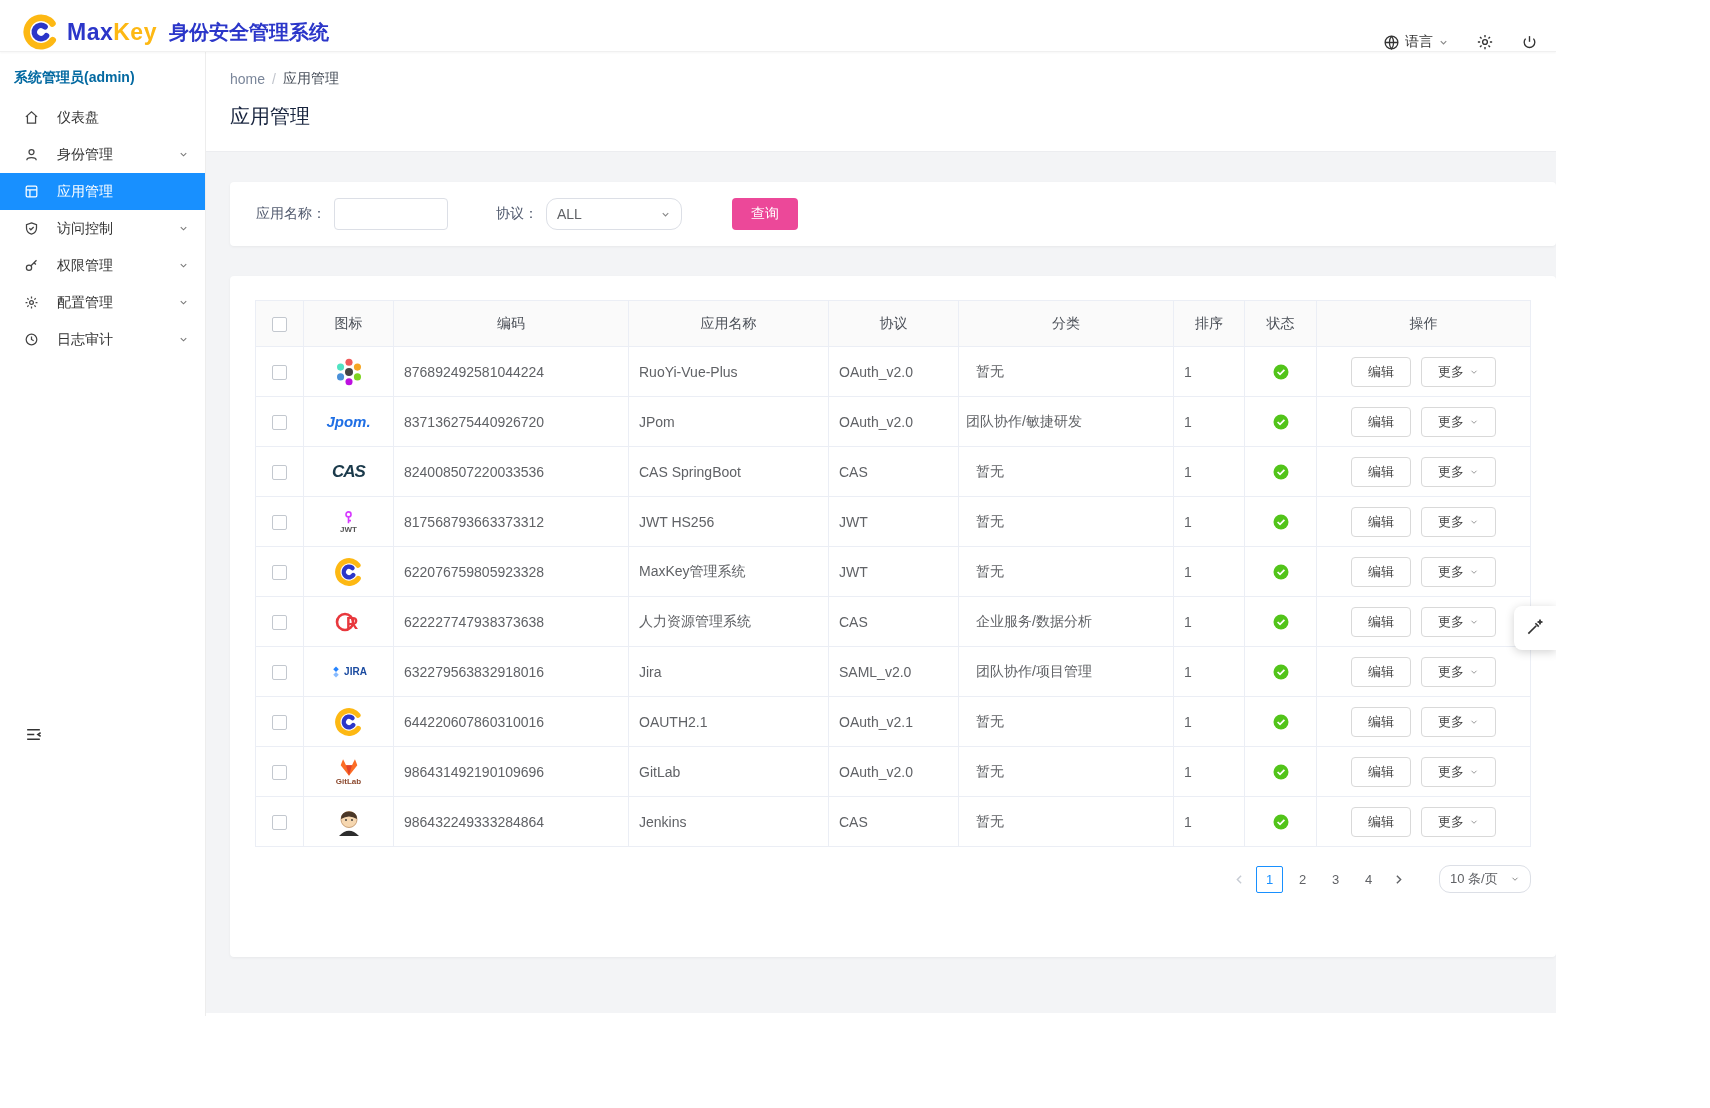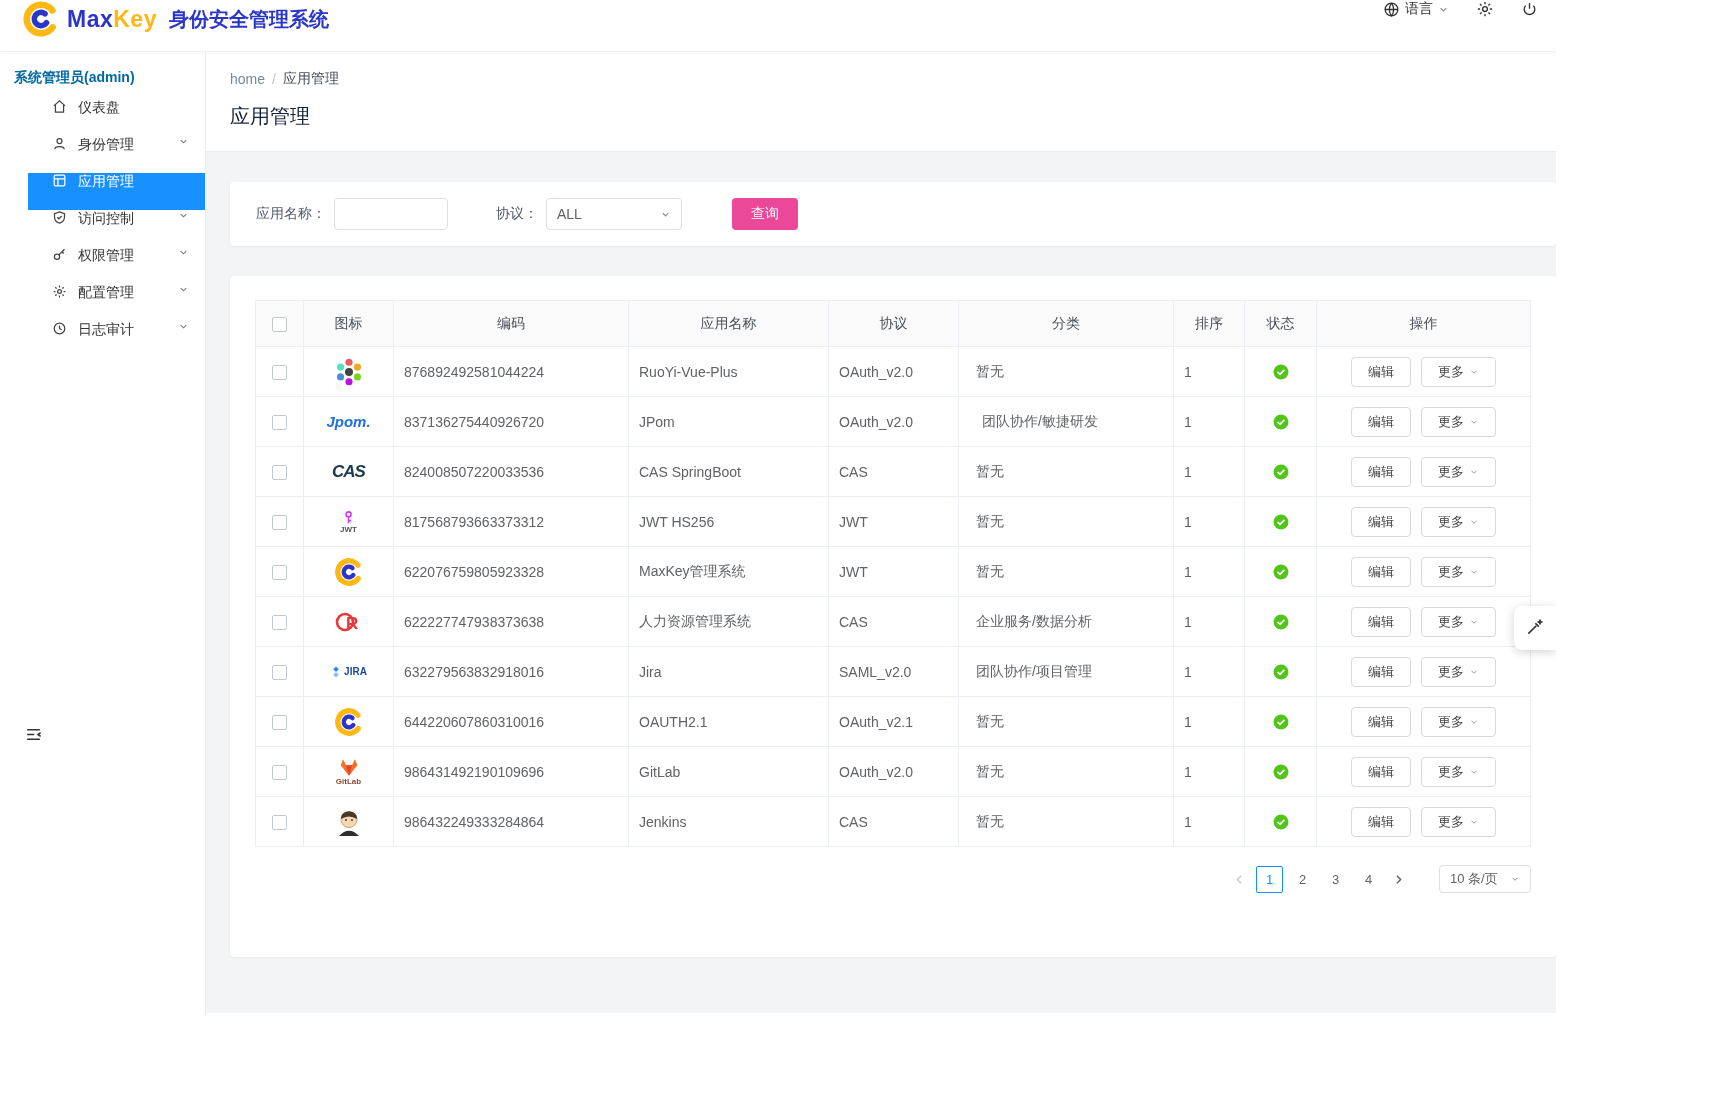--- a/index.html
+++ b/index.html
@@ -2,39 +2,39 @@
 <html><head>
 <meta charset="utf-8">
 <style>
   * { box-sizing: border-box; margin: 0; padding: 0; }
   html,body { width: 1710px; height: 1108px; background: #fff; }
   body { font-family: "Liberation Sans", "DejaVu Sans", sans-serif; font-size: 14px; color: #333; }
   #app { position: relative; width: 1556px; height: 1016px; background: #fff; overflow: hidden; }
 
   
   .app-header { position: absolute; top: 0; left: 0; width: 1556px; height: 52px; background: #fff;
-    display: flex; align-items: flex-start; justify-content: space-between; padding: 0 18px 0 22px;
+    display: flex; align-items: flex-end; justify-content: space-between; padding: 0 18px 0 22px;
     border-bottom: 1px solid #f0f0f0; box-shadow: 0 1px 2px rgba(0,0,0,.04); z-index: 30; }
   .brand { display: flex; align-items: center; gap: 7px; }
   .brand-logo { display: flex; }
   .brand-text { font-size: 23px; font-weight: 800; letter-spacing: .5px; }
   .brand-text .max { color: #2b36c9; }
   .brand-text .key { color: #fdb813; }
   .brand-subtitle { font-size: 20px; font-weight: 700; color: #2b36c9; margin-left: 5px; }
   .header-right { display: flex; align-items: center; gap: 27px; }
   .lang-menu { display: flex; align-items: center; gap: 5px; cursor: pointer; color: #333; }
   .hicon { display: flex; cursor: pointer; }
   .chev { display: flex; color: #888; }
 
   
   .sidebar { position: absolute; top: 52px; left: 0; width: 206px; height: 964px; background: #fff;
     border-right: 1px solid #ededed; z-index: 20; }
   .admin-label { padding: 17px 14px 12px 14px; font-weight: 700; font-size: 14px; color: #0369a1; }
-  .menu-item { height: 37px; display: flex; gap: 11px; padding: 0 16px 0 24px;
-    color: #333; cursor: pointer; margin-left: 28px; }
+  .menu-item { height: 37px; display: flex; align-items: center; gap: 18px; padding: 0 16px 0 24px;
+    color: #333; cursor: pointer; }
   .menu-item .mi-icon { display: flex; color: #444; }
   .menu-item .mi-label { flex: 1; }
   .menu-item .chevron { display: flex; color: #777; }
   .menu-item.active { background: #1890ff; color: #fff; }
   .menu-item.active .mi-icon, .menu-item.active .chevron { color: #fff; }
   .collapse-btn { position: absolute; top: 673px; left: 24px; cursor: pointer; color: #333; }
 
   
   .page-header { position: absolute; top: 52px; left: 206px; width: 1350px; height: 100px; background: #fff;
     border-bottom: 1px solid #ecedf0; padding: 18px 24px 0; }
@@ -46,21 +46,21 @@
 
   .main-area { position: absolute; top: 152px; left: 206px; width: 1350px; height: 861px; background: #f3f4f6;
     padding: 30px 0 0 24px; }
   .card { background: #fff; border-radius: 4px; box-shadow: 0 1px 3px rgba(0,0,0,.05); width: 1326px; }
 
   
   .filter-card { height: 64px; display: flex; align-items: center; padding: 0 26px; margin-bottom: 30px; }
   .filter-label { color: #515a6e; }
   .text-input { width: 114px; height: 32px; border: 1px solid #dcdfe6; border-radius: 4px; margin-left: 8px;
     padding: 0 8px; font-size: 14px; color: #333; outline: none; background: #fff; }
-  .select { height: 32px; border: 1px solid #dcdfe6; border-radius: 4px; background: #fff; display: flex;
+  .select { height: 32px; border: 1px solid #dcdfe6; border-radius: 11px; background: #fff; display: flex;
     align-items: center; justify-content: space-between; padding: 0 10px; color: #606266; cursor: pointer; }
   .protocol-select { width: 136px; margin-left: 8px; }
   .gap-48 { margin-left: 48px; }
   .gap-50 { margin-left: 50px; }
   .btn { display: inline-flex; align-items: center; justify-content: center; height: 32px; padding: 0 19px;
     border: none; border-radius: 4px; font-size: 14px; cursor: pointer; font-family: inherit; }
   .btn.primary { background: #ec4899; color: #fff; }
   .btn.danger { background: #f5222d; color: #fff; }
 
   
@@ -356,21 +356,21 @@
   </tr>
 
   <tr class="table-row">
     <td class="cc"><span class="checkbox"></span></td>
     <td class="cc"><span class="app-icon">
                   <span class="appicon-text" style="color:#1f6fe5;font-size:15px;font-weight:800;font-style:italic;">Jpom.</span>
                 </span></td>
     <td class="cl">837136275440926720</td>
     <td class="cl">JPom</td>
     <td class="cl">OAuth_v2.0</td>
-    <td class="cl" style="padding-left:23px">团队协作/敏捷研发</td>
+    <td class="cl" style="padding-left:7px">团队协作/敏捷研发</td>
     <td class="cl">1</td>
     <td class="cc"><span>
       <svg width="16" height="16" viewBox="0 0 16 16" style="vertical-align:middle">
                     <circle cx="8" cy="8" r="7.5" fill="#52c41a"></circle>
                     <path d="M4.6 8 L7 10.4 L11.4 5.8" stroke="#fff" stroke-width="1.7" fill="none"></path>
                   </svg>
     </span></td>
     <td class="cc">
       <div class="actions">
         <button class="btn ghost">编辑</button>

